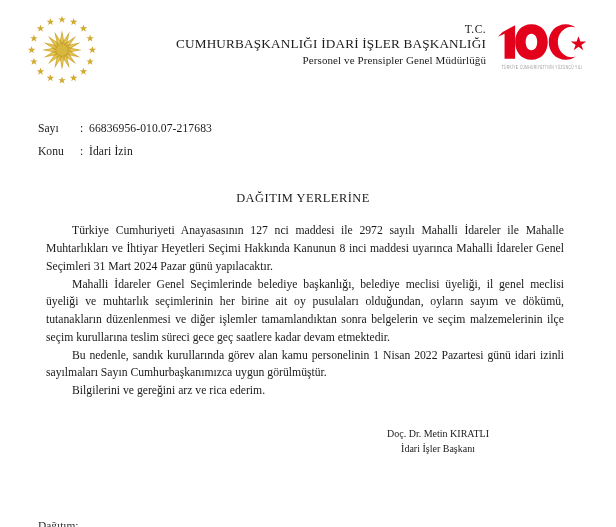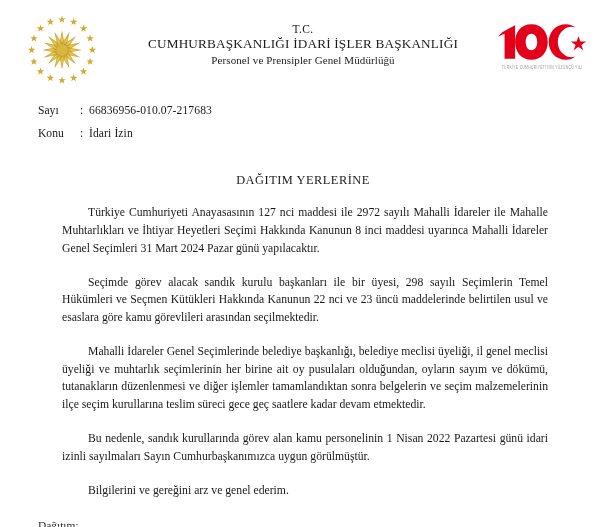--- a/index.html
+++ b/index.html
@@ -37,21 +37,21 @@
     padding-top: 12px;
     box-sizing: border-box;
   }
   .emblem {
     width: 76px;
     height: 76px;
     display: block;
   }
   .header-text {
     flex: 1;
-    text-align: center;
+    text-align: right;
     padding-top: 22px;
     line-height: 1.25;
   }
   .hdr-tc {
     font-size: 11.5px;
     letter-spacing: 0.4px;
   }
   .hdr-main {
     font-size: 13.2px;
     letter-spacing: 0.2px;
@@ -80,20 +80,21 @@
     font-size: 3.3px;
     letter-spacing: 0.35px;
     color: #9a9a9a;
     margin-top: 2px;
     transform: scaleY(1.4);
     white-space: nowrap;
   }
 
   
   .meta {
+    margin-top: 18px;
     padding-left: 38px;
     font-size: 11.6px;
     line-height: 1.95;
   }
   .meta-row {
     display: flex;
   }
   .meta-label {
     width: 42px;
     flex: none;
@@ -119,21 +120,21 @@
   
   .body-block {
     margin-top: 16px;
     padding-left: 46px;
     padding-right: 52px;
     font-size: 11.7px;
     line-height: 1.52;
     text-align: justify;
   }
   .body-block p {
-    margin: 16px;
+    margin: 0;
     text-indent: 26px;
     text-align: justify;
     text-justify: inter-word;
   }
   .body-block p.last-para {
     text-align: left;
   }
 
   
   .signature {
@@ -285,25 +286,25 @@
       <span class="meta-label">Konu</span>
       <span class="meta-sep">:</span>
       <span class="meta-value">İdari İzin</span>
     </div>
   </div>
 
   <div class="doc-title">DAĞITIM YERLERİNE</div>
 
   <div class="body-block">
     <p>Türkiye Cumhuriyeti Anayasasının 127 nci maddesi ile 2972 sayılı Mahalli İdareler ile Mahalle Muhtarlıkları ve İhtiyar Heyetleri Seçimi Hakkında Kanunun 8 inci maddesi uyarınca Mahalli İdareler  Genel Seçimleri 31 Mart 2024 Pazar günü yapılacaktır.</p>
-    <p>Seçimde görev alacak sandık kurulu başkanları ile bir üyesi, 298 sayılı Seçimlerin Temel Hükümleri ve Seçmen Kütükleri Hakkında Kanunun 22 nci ve 23 üncü maddelerinde belirtilen usul ve esaslara göre kamu görevlileri arasından seçilmektedir.</p>
     <p>Mahalli İdareler Genel Seçimlerinde belediye başkanlığı, belediye meclisi üyeliği, il genel meclisi üyeliği ve muhtarlık seçimlerinin her birine ait oy pusulaları olduğundan, oyların sayım ve dökümü, tutanakların düzenlenmesi ve diğer işlemler tamamlandıktan sonra belgelerin ve seçim malzemelerinin ilçe seçim kurullarına teslim süreci gece geç saatlere kadar devam etmektedir.</p>
     <p>Bu nedenle, sandık kurullarında görev alan kamu personelinin 1 Nisan 2022 Pazartesi günü idari izinli sayılmaları Sayın Cumhurbaşkanımızca uygun görülmüştür.</p>
-    <p class="last-para">Bilgilerini ve gereğini arz ve genel ederim.</p>
+    <p class="last-para">Bilgilerini ve gereğini arz ve rica ederim.</p>
   </div>
 
   <div class="signature">
     <div>Doç. Dr. Metin KIRATLI</div>
+    <div class="sign-title">İdari İşler Başkanı</div>
   </div>
 
   <div class="footer">Dağıtım:</div>
 
 </div>
 
 </body></html>

